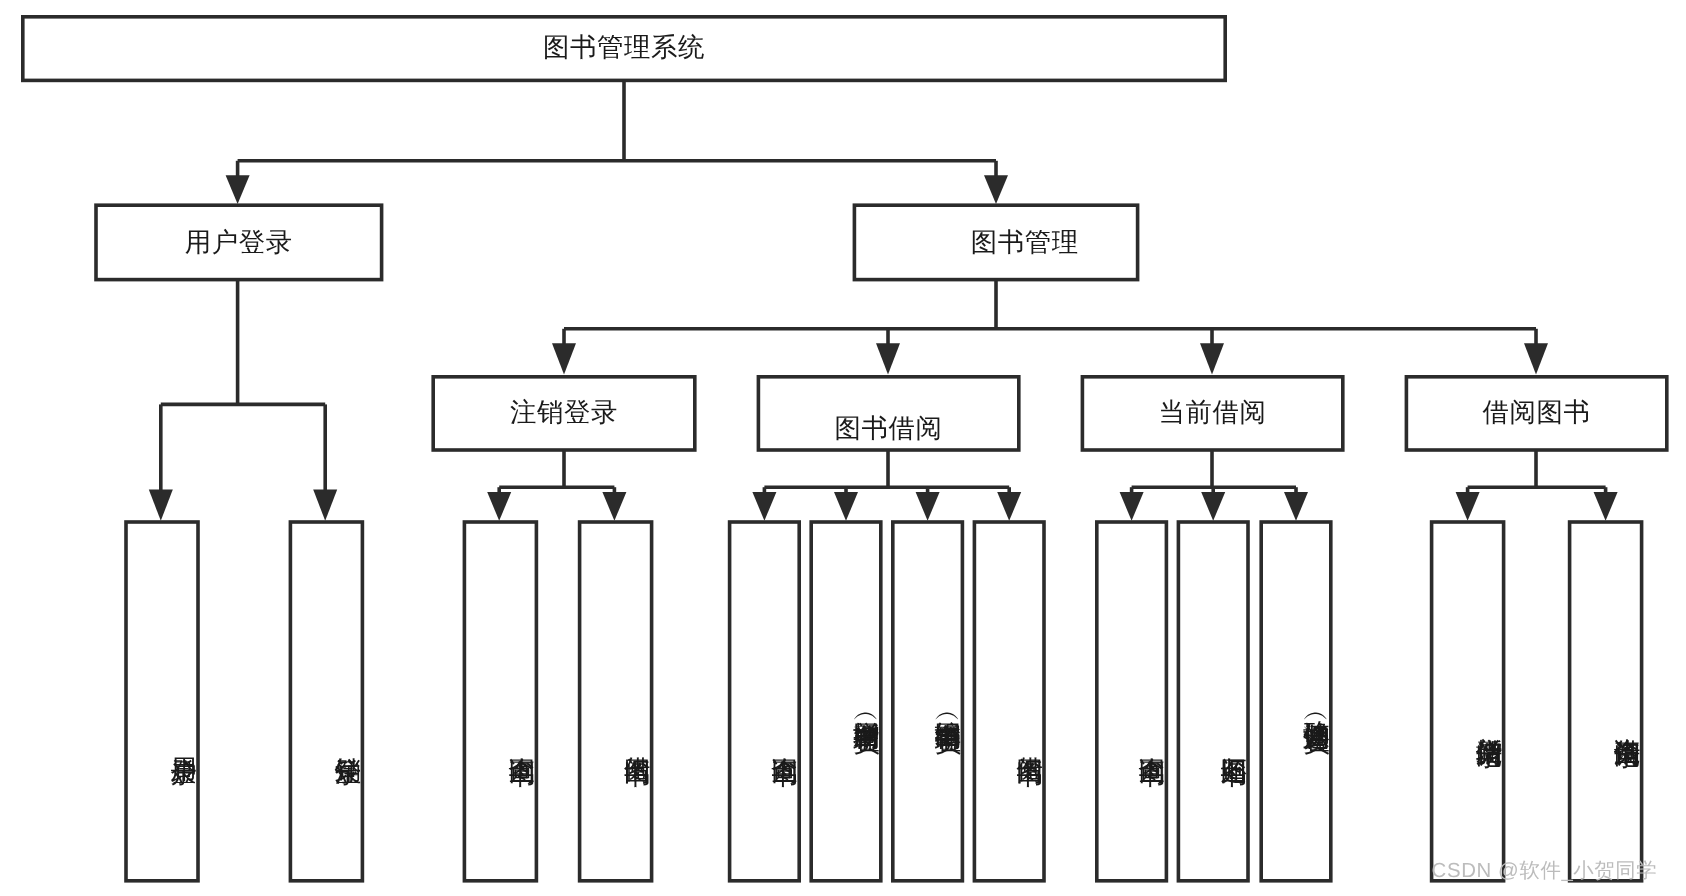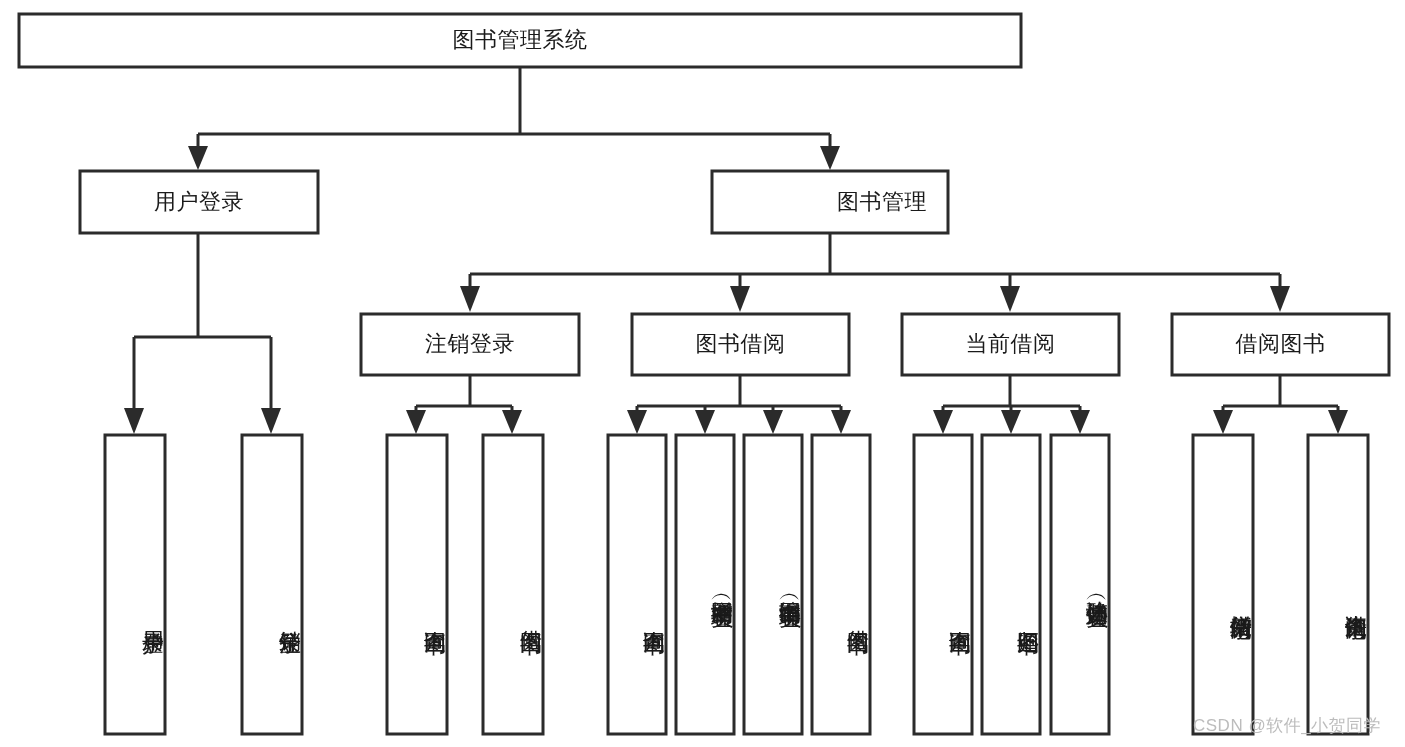--- a/index.html
+++ b/index.html
@@ -173,24 +173,24 @@
     <rect class="node-box" x="982" y="435" width="58" height="299"></rect>
     <rect class="node-box" x="1051" y="435" width="58" height="299"></rect>
 
     <rect class="node-box" x="1193" y="435" width="60" height="299"></rect>
     <rect class="node-box" x="1308" y="435" width="60" height="299"></rect>
   </svg>
 
   <div class="node-label-h" style="left:19px; top:14px; width:1002px; height:53px;">图书管理系统</div>
 
   <div class="node-label-h" style="left:80px; top:171px; width:238px; height:62px;">用户登录</div>
-  <div class="node-label-h" style="left:712px; top:171px; width:284px; height:62px;padding-left:28px;">图书管理</div>
+  <div class="node-label-h" style="left:712px; top:171px; width:284px; height:62px;">图书管理</div>
 
   <div class="node-label-h" style="left:361px; top:314px; width:218px; height:61px;">注销登录</div>
-  <div class="node-label-h" style="left:632px; top:314px; width:217px; height:61px;">图书借阅</div>
+  <div class="node-label-h" style="left:632px; top:327px; width:217px; height:61px;">图书借阅</div>
   <div class="node-label-h" style="left:902px; top:314px; width:217px; height:61px;">当前借阅</div>
   <div class="node-label-h" style="left:1172px; top:314px; width:217px; height:61px;">借阅图书</div>
 
   <div class="node-label-v" style="left:105px; top:500px; width:60px; height:230px;">用户登录</div>
   <div class="node-label-v" style="left:242px; top:500px; width:60px; height:230px;">注销登录</div>
 
   <div class="node-label-v" style="left:387px; top:500px; width:60px; height:230px;">查询图书</div>
   <div class="node-label-v" style="left:483px; top:500px; width:60px; height:230px;">借阅图书</div>
 
   <div class="node-label-v" style="left:608px; top:500px; width:58px; height:230px;">查询图书</div>

